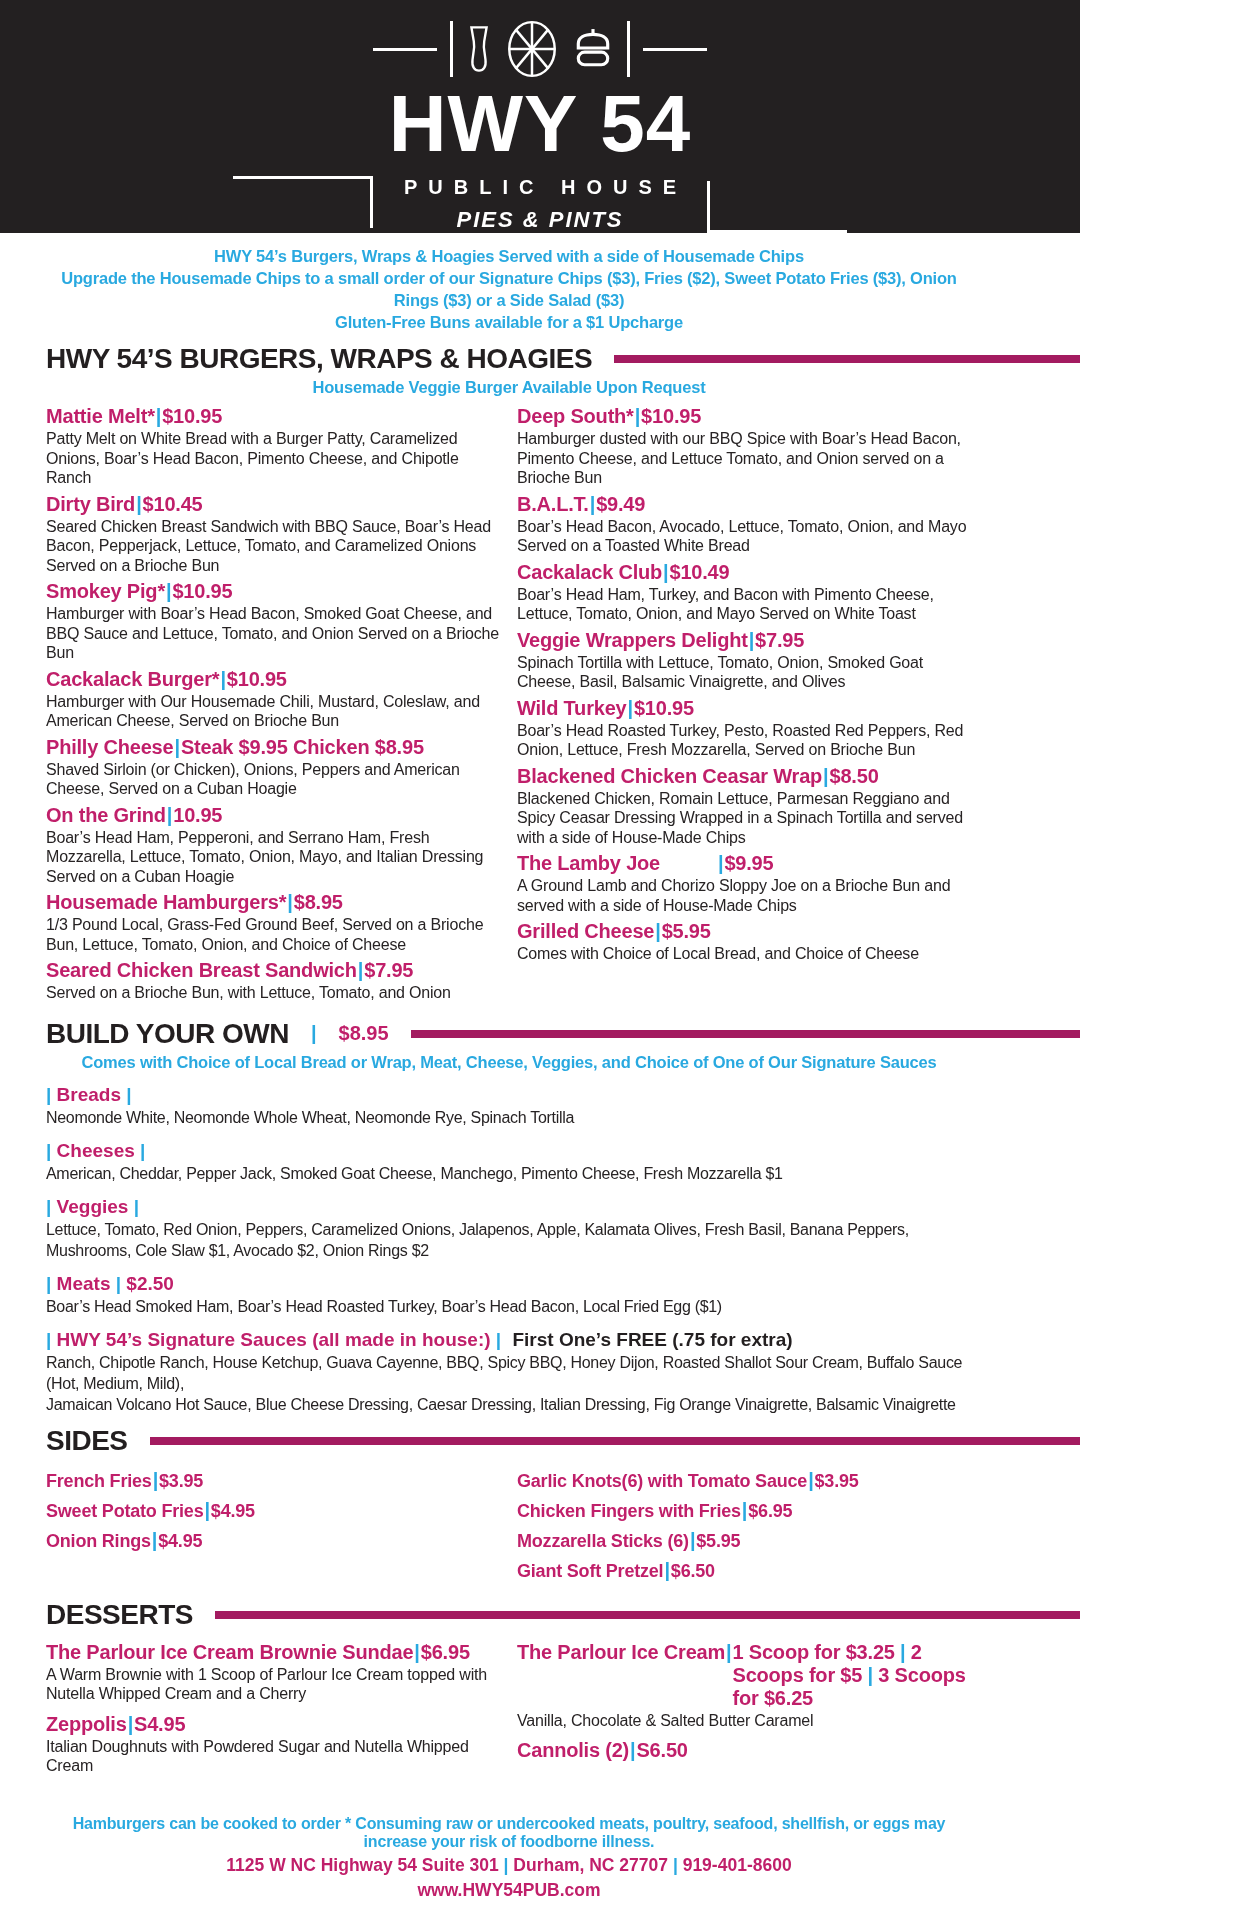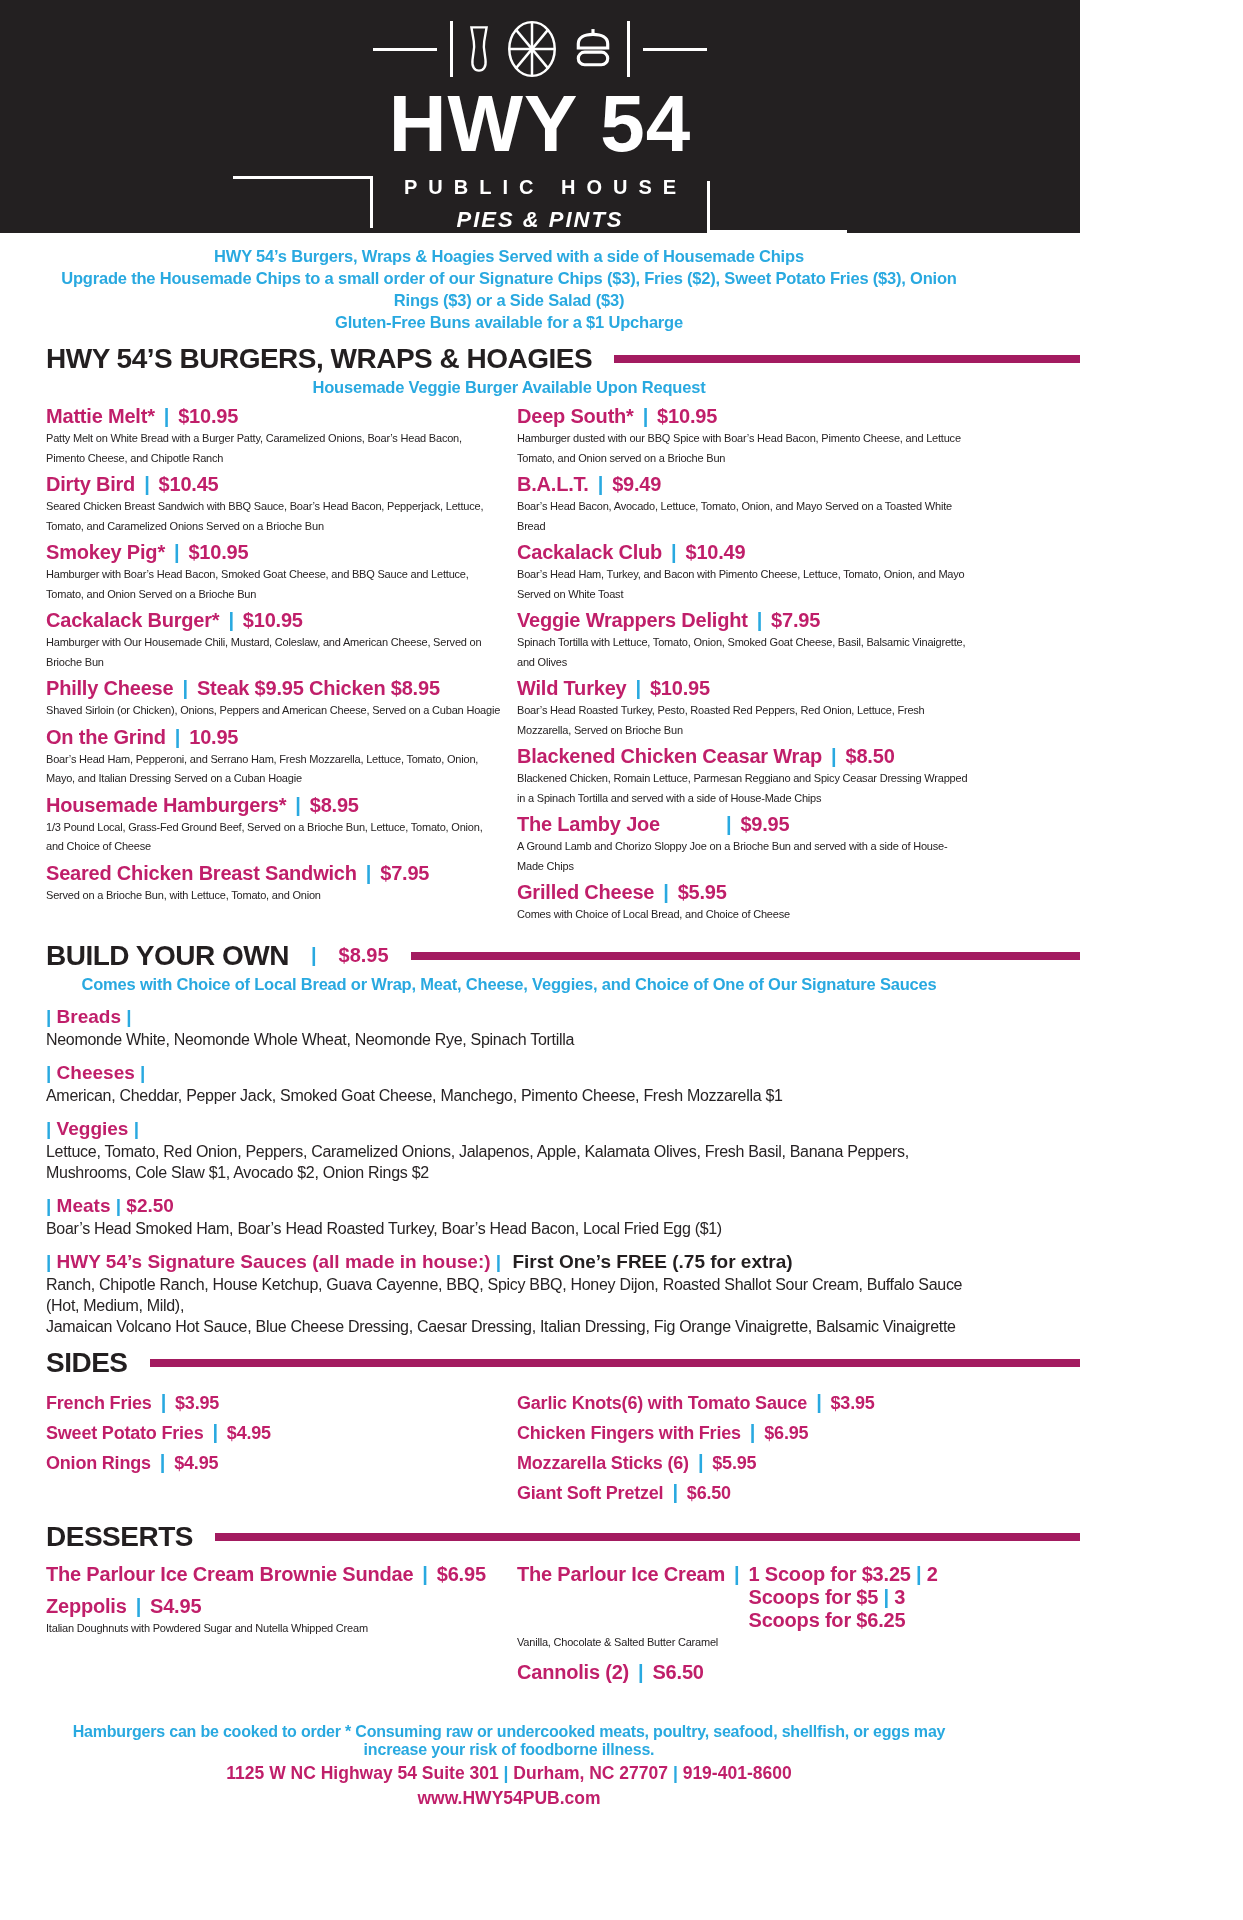--- a/index.html
+++ b/index.html
@@ -58,26 +58,26 @@
   .sec-rule{flex:1;height:8px;background:var(--rule);}
   .sec-price{color:var(--magenta);font-weight:bold;font-size:20px;white-space:nowrap;}
   .big-pipe{font-size:20px;}
 
   .note{color:var(--cyan);font-weight:bold;font-size:16.5px;text-align:center;margin:3px 0 8px 0;letter-spacing:-0.2px;}
 
   .cols{display:flex;gap:16px;}
   .col{width:455px;}
 
   .mi{margin-bottom:5px;}
-  .mi-head{display:flex;align-items:baseline;gap:9px;font-size:20px;font-weight:bold;line-height:23px;color:var(--magenta);letter-spacing:-0.2px;}
+  .mi-head{display:flex;align-items:baseline;gap:1px;font-size:20px;font-weight:bold;line-height:23px;color:var(--magenta);letter-spacing:-0.2px;}
   .mi-name{white-space:nowrap;}
   .mi-price{white-space:nowrap;}
   .spread .mi-name{min-width:200px;}
   .pipe{color:var(--cyan);font-weight:bold;}
-  .mi-desc{font-size:11px;line-height:19.5px;color:#272324;margin-top:1px;letter-spacing:-0.2px;font-weight:500;}
+  .mi-desc{font-size:16px;line-height:19.5px;color:#272324;margin-top:1px;letter-spacing:-0.2px;font-weight:500;}
 
   .byo{margin-top:2px;}
   .byo-group{margin-top:12px;}
   .byo-h{font-size:19px;font-weight:bold;color:var(--magenta);line-height:22px;}
   .byo-price{color:var(--magenta);}
   .byo-extra{color:var(--ink);margin-left:6px;}
   .byo-lines{font-size:16px;line-height:21px;color:#272324;letter-spacing:-0.3px;margin-top:1px;}
 
   .sides-cols{margin-top:12px;}
   .sides-cols .mi{margin-bottom:6px;}
@@ -432,20 +432,21 @@
     </div>
     <div class="text-area cols desserts-cols">
       <div class="col">
 
           <div class="mi">
             <div class="mi-head">
               <span class="mi-name">The Parlour Ice Cream Brownie Sundae</span>
               <span class="pipe">|</span>
               <span class="mi-price">$6.95</span>
             </div>
+            <div class="mi-desc">A Warm Brownie with 1 Scoop of Parlour Ice Cream topped with Nutella Whipped Cream and a Cherry</div>
           </div>
 
           <div class="mi">
             <div class="mi-head">
               <span class="mi-name">Zeppolis</span>
               <span class="pipe">|</span>
               <span class="mi-price">S4.95</span>
             </div>
             <div class="mi-desc">Italian Doughnuts with Powdered Sugar and Nutella Whipped Cream</div>
           </div>

